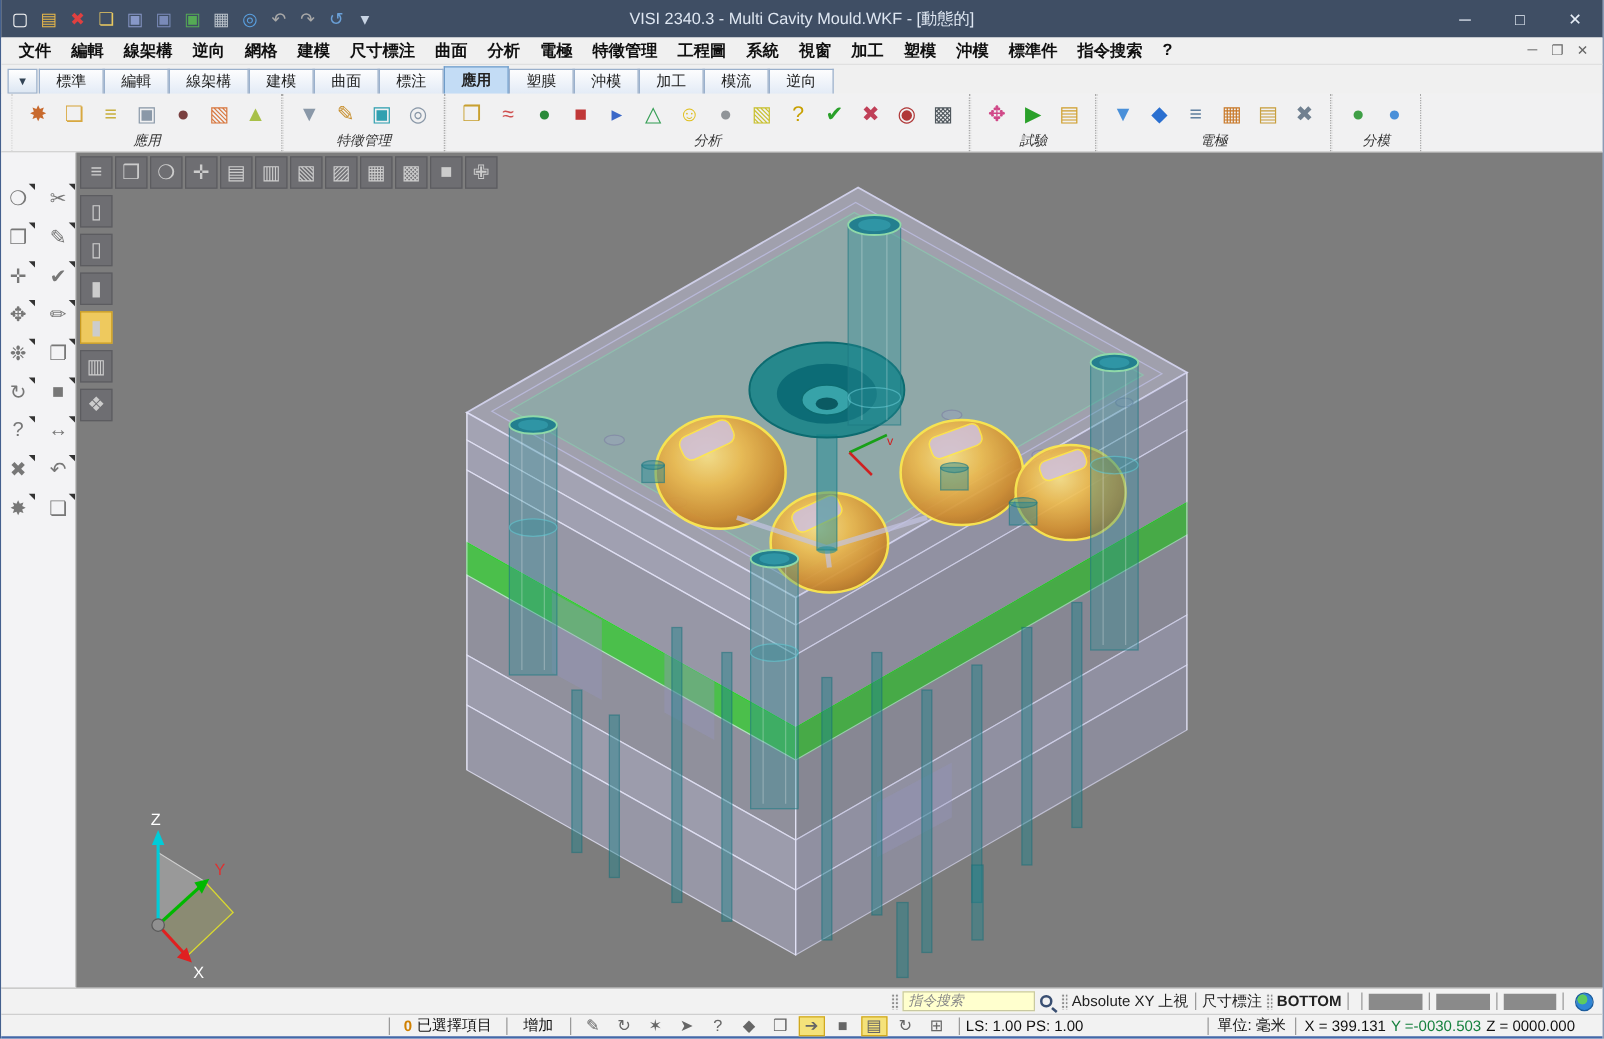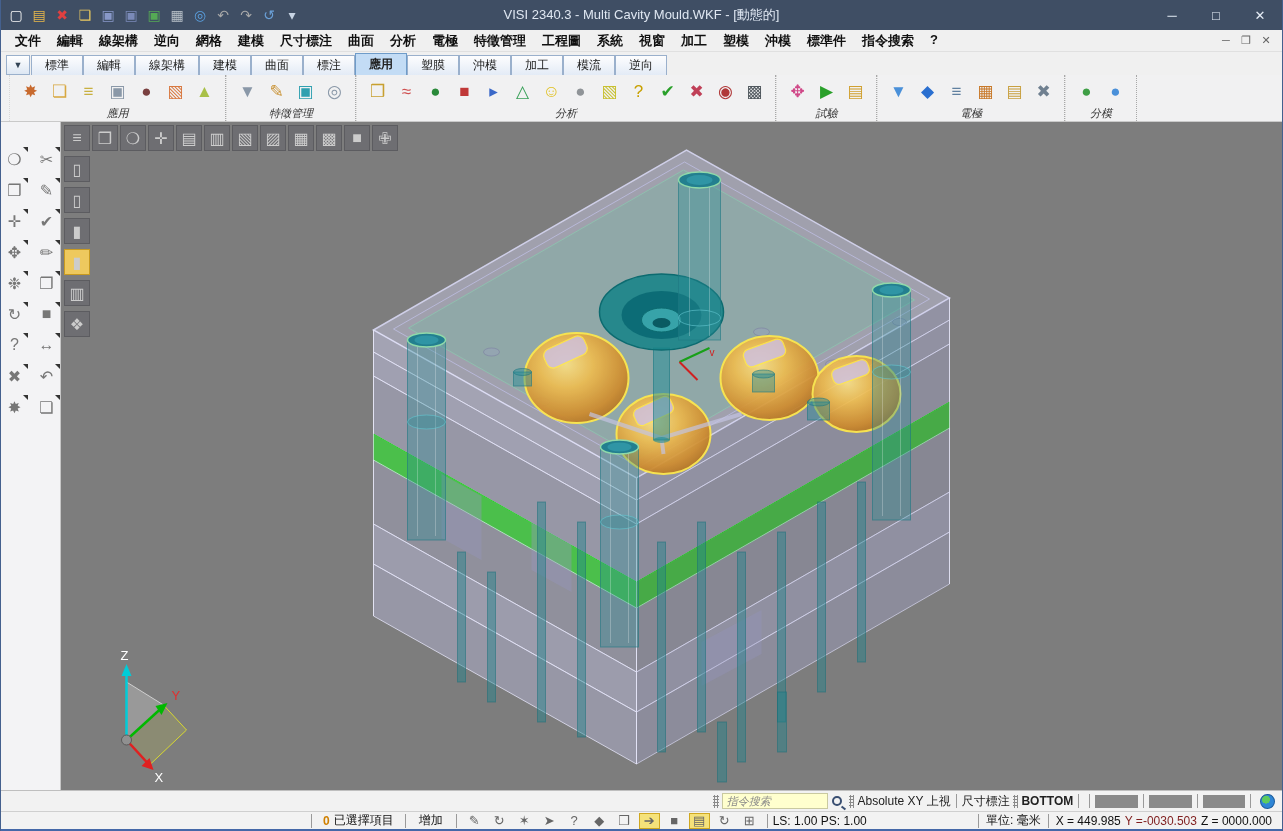--- a/index.html
+++ b/index.html
@@ -72,23 +72,23 @@
   .globe { width:15px; height:15px; border-radius:50%; border:1px solid #1c5c9c; margin:0 7px 0 4px;
     background:radial-gradient(circle at 38% 35%, #5ecb5e 0 33%, #2f86d6 36%); }
 
   .status-bottom { height:20px; background:#f2f2f2; border-top:1px solid #cfcfcf; border-bottom:2px solid #4468a8;
     display:flex; align-items:center; font-size:12px; color:#111; flex:0 0 20px; }
   .count { color:#d08000; font-weight:bold; padding:0 4px 0 6px; }
   .sb-lbl { padding-right:6px; white-space:nowrap; }
   .sbtn { width:21px; height:16px; display:flex; align-items:center; justify-content:center;
     font-size:13px; color:var(--c,#666); margin:0 2px; }
   .sbtn.active { background:#f5e27a; border:1px solid #d0a820; }
-  .coords { margin-left:auto; display:flex; align-items:center; padding-right:8px; white-space:nowrap; }
+  .coords { margin-left:auto; display:flex; align-items:center; padding-right:20px; white-space:nowrap; }
   .coord { padding:0 2px; }
-  .coord-y { color:#7f1d1d; }
+  .coord-y { color:#15803d; }
 </style>
 </head>
 <body>
 
 <div class="window">
 
   <div class="titlebar">
     <div class="qicons">
 
         <span class="qicon" style="--c: #f5f5f5;">
@@ -768,19 +768,19 @@
           <span style="--c: #4a5560;">⊞</span>
         </span>
 
     </span>
     <span class="vsep"></span>
     <span class="sb-lbl">LS: 1.00 PS: 1.00</span>
     <span class="coords">
       <span class="vsep"></span>
       <span class="coord">單位: 毫米</span>
       <span class="vsep"></span>
-      <span class="coord">X = 449.985</span>
+      <span class="coord">X = 399.131</span>
       <span class="coord coord-y">Y =-0030.503</span>
       <span class="coord">Z = 0000.000</span>
     </span>
   </div>
 
 </div>
 
 </body></html>

